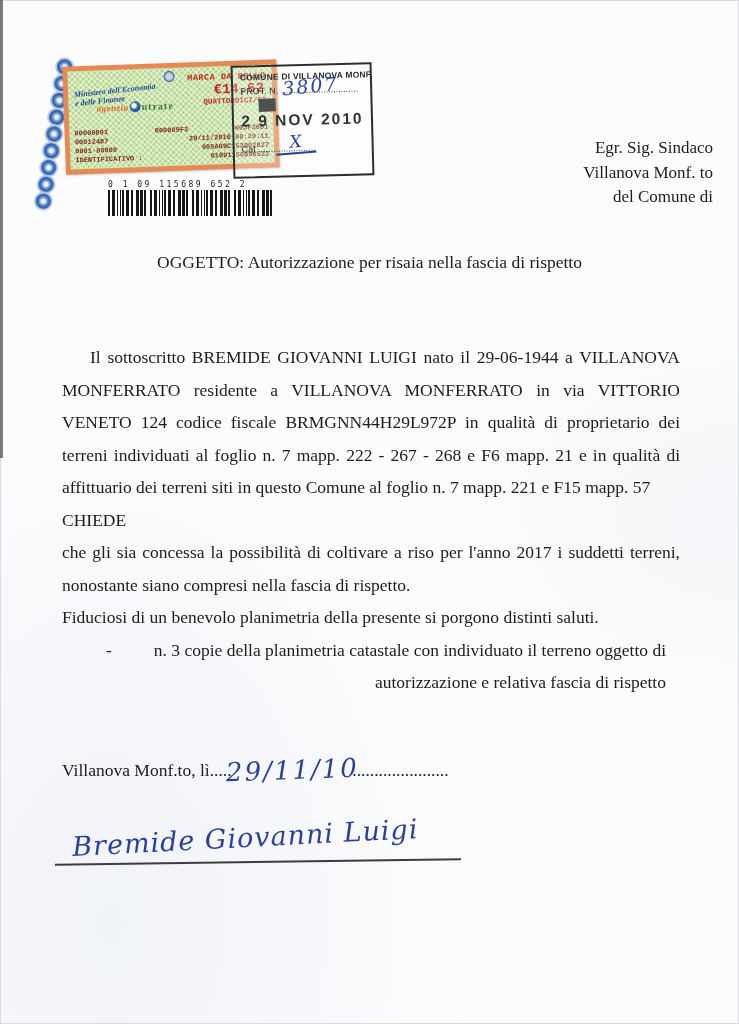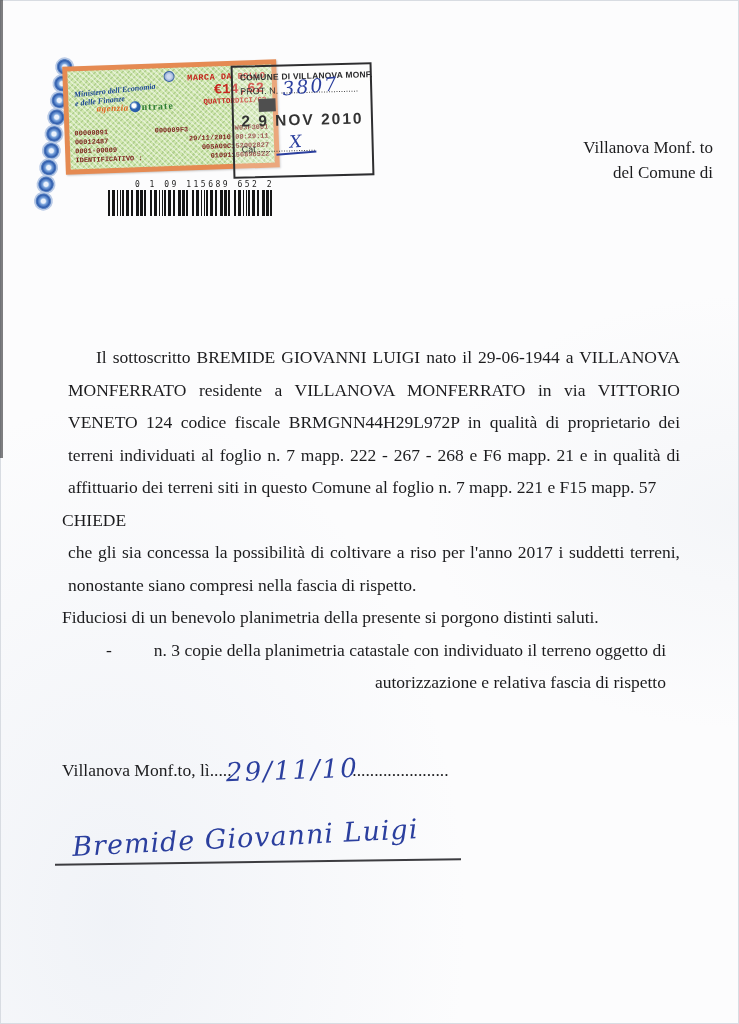--- a/index.html
+++ b/index.html
@@ -42,21 +42,21 @@
   .agenzia { position:absolute; left:28px; top:32px; display:flex; align-items:center; gap:1px; }
   .agenzia .a1 { font-size:9px; font-weight:bold; font-style:italic; color:#e2641e; letter-spacing:.5px; }
   .agenzia .swirl { width:11px; height:11px; border-radius:50%;
     background:radial-gradient(circle at 40% 40%, #fff 0 20%, #2f67b2 40%, #1e4a96 100%); }
   .agenzia .a2 { font-size:10px; font-weight:bold; color:#2e7d32; letter-spacing:1px; }
   .bollo-rows { position:absolute; left:5px; right:5px; bottom:4px;
     font-family:"Liberation Mono",monospace; font-size:7px; line-height:9px;
     font-weight:bold; color:#7c1f1a; }
   .bollo-rows .r { display:flex; justify-content:space-between; }
   .bollo-blob { position:absolute; right:-3px; top:34px; width:17px; height:13px; background:#141414; }
-  .barcode-block { position:absolute; left:74px; top:126px; width:166px; text-align:right; }
+  .barcode-block { position:absolute; left:74px; top:126px; width:166px; text-align:left; }
   .barcode-caption { font-family:"DejaVu Sans Mono",monospace; font-size:8px; letter-spacing:2.5px; color:#222; }
   .barcode-bars { margin-top:1px; height:26px;
     background:
       repeating-linear-gradient(90deg,#161616 0 2px,transparent 2px 4px,#161616 4px 7px,transparent 7px 9px,#161616 9px 10px,transparent 10px 14px),
       repeating-linear-gradient(90deg,#161616 0 1px,transparent 1px 6px); }
 
   
   .protocol-stamp { position:absolute; left:232px; top:64px; width:141px; height:113px;
     border:2.5px solid #2e2e30; transform:rotate(-1.5deg);
     font-family:"Liberation Sans",sans-serif; color:#2e2e30; padding:5px 7px; background:rgba(255,255,255,.25); }
@@ -70,21 +70,21 @@
   .ps-cat-x { position:absolute; left:34px; top:-12px; font-size:17px; color:#2b3f9e;
     font-style:italic; font-family:"DejaVu Serif",serif; border-bottom:2px solid #2b3f9e;
     padding:0 14px 1px 14px; transform:rotate(-3deg); }
 
   
   .recipient { position:absolute; right:26px; top:136px; text-align:right;
     font-size:17px; line-height:24.5px; }
   .subject { position:absolute; left:0; top:252px; width:100%; text-align:center; font-size:17.5px; }
   .letter-body { position:absolute; left:62px; top:341px; width:618px;
     font-size:17.5px; line-height:32.5px; }
-  .letter-body p.justified { text-align:justify;margin-left:6px; }
+  .letter-body p.justified { text-align:justify; }
   .p1 { text-indent:28px; }
   .chiede { text-align:left; }
   .attach-item { display:flex; margin-left:44px; width:560px; }
   .attach-item .bullet { width:22px; flex:none; }
   .attach-item .txt { text-align:right; }
 
   .date-line { position:absolute; left:62px; top:752px; font-size:17.5px; white-space:nowrap; }
   .hand-date { display:inline-block; font-size:26px; color:#2b3f9e; font-style:italic;
     font-family:"DejaVu Serif",serif; letter-spacing:2px; transform:rotate(-2deg);
     position:relative; top:3px; margin:0 -6px; }
@@ -164,24 +164,26 @@
       <span class="ps-prot-num">3807</span>
     </div>
     <div class="ps-date">2 9 NOV 2010</div>
     <div class="ps-cat">
       <span>Cat .......................</span>
       <span class="ps-cat-x">X</span>
     </div>
   </div>
 
   <div class="recipient">
+    <div>Egr. Sig. Sindaco</div>
     <div>Villanova Monf. to</div>
     <div>del Comune di</div>
   </div>
 
+  <div class="subject">OGGETTO: Autorizzazione per risaia nella fascia di rispetto</div>
 
   <div class="letter-body">
     <p class="justified p1">Il sottoscritto BREMIDE GIOVANNI LUIGI nato il 29-06-1944 a VILLANOVA MONFERRATO residente a VILLANOVA MONFERRATO in via VITTORIO VENETO 124 codice fiscale BRMGNN44H29L972P in qualità di proprietario dei terreni individuati al foglio n. 7 mapp. 222 - 267 - 268 e F6 mapp. 21 e in qualità di affittuario dei terreni siti in questo Comune al foglio n. 7 mapp. 221 e F15 mapp. 57</p>
     <p class="chiede">CHIEDE</p>
     <p class="justified">che gli sia concessa la possibilità di coltivare a riso per l'anno 2017 i suddetti terreni, nonostante siano compresi nella fascia di rispetto.</p>
     <p>Fiduciosi di un benevolo planimetria della presente si porgono distinti saluti.</p>
     <div class="attach-item">
       <span class="bullet">-</span>
       <span class="txt">n. 3 copie della planimetria catastale con individuato il terreno oggetto di autorizzazione e relativa fascia di rispetto</span>
     </div>

